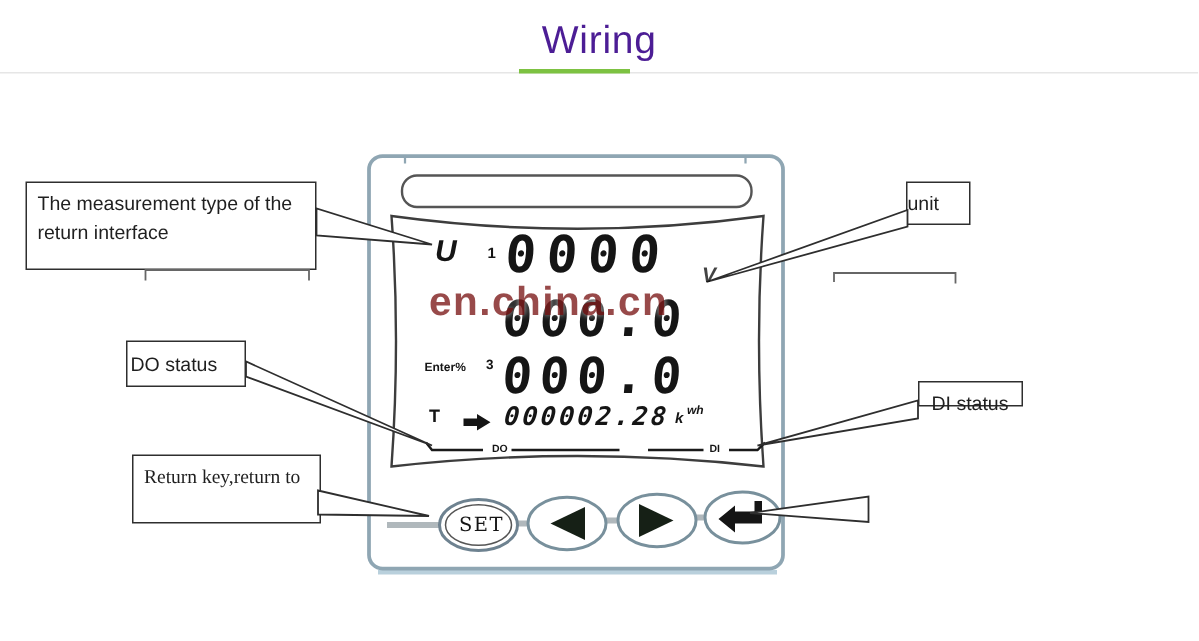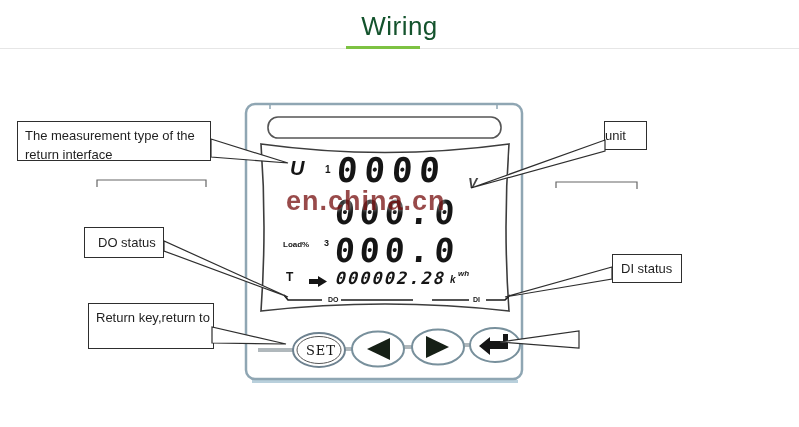--- a/index.html
+++ b/index.html
@@ -1,30 +1,30 @@
 <!DOCTYPE html>
 <html><head>
 <meta charset="utf-8">
 <style>
   html,body{margin:0;padding:0;background:#fff;}
   #page{position:relative;width:799px;height:427px;background:#fff;overflow:hidden;
         font-family:"Liberation Sans",sans-serif;}
   .title{position:absolute;left:0;top:11px;width:100%;text-align:center;
-         font-size:26px;font-weight:400;color:#14532d;letter-spacing:.5px;}
+         font-size:26px;font-weight:400;color:#4c1d95;letter-spacing:.5px;}
   .divider{position:absolute;left:0;top:48px;width:100%;height:1px;background:#e6e6e6;}
   .green-bar{position:absolute;left:346px;top:46px;width:74px;height:3px;background:#7dc242;z-index:1;}
 
   .callout{position:absolute;background:#fff;border:1.5px solid #2e2e2e;color:#1f1f1f;
            font-size:13px;z-index:1;box-sizing:border-box;}
   .callout .ln{padding:0 7px;line-height:19px;white-space:nowrap;}
-  #co-measure{left:17px;top:121px;width:194px;height:40px;padding-top:4px;}
+  #co-measure{left:17px;top:121px;width:194px;height:59px;padding-top:4px;}
   #co-unit{left:604px;top:121px;width:43px;height:29px;text-align:left;line-height:27px;}
-  #co-do{left:84px;top:227px;width:80px;height:31px;line-height:29px;padding-left:13px;}
-  #co-di{left:612px;top:254px;width:70px;height:29px;line-height:27px;padding-left:8px;}
-  #co-return{left:88px;top:303px;width:126px;height:46px;padding-top:4px;}
+  #co-do{left:84px;top:227px;width:80px;height:31px;line-height:29px;padding-left:2px;}
+  #co-di{left:612px;top:254px;width:70px;height:17px;line-height:27px;padding-left:8px;}
+  #co-return{left:88px;top:303px;width:126px;height:46px;padding-top:4px;font-family:Liberation Serif, serif;}
   #co-enter{left:580px;top:310px;width:111px;height:52px;padding-top:6px;}
   #co-enter .ln{line-height:20px;}
 
   svg.layer{position:absolute;left:0;top:0;z-index:2;pointer-events:none;}
 
   .lcd{position:absolute;z-index:3;color:#151515;line-height:1;white-space:nowrap;}
   .seg{font-family:"DejaVu Sans Mono",monospace;font-weight:bold;transform:skewX(-5deg);}
   #lcd-u{left:290px;top:158px;font-size:20px;font-weight:bold;font-style:italic;}
   #lcd-ph1{left:325px;top:165px;font-size:10px;font-weight:bold;}
   #lcd-r1{left:337px;top:153px;font-size:34px;letter-spacing:7px;}
@@ -112,21 +112,21 @@
     <polygon points="612,267 612,279 505,297" fill="#fff" stroke="#2e2e2e" stroke-width="1.2"></polygon>
     <polygon points="212,327 212,343 286,344" fill="#fff" stroke="#2e2e2e" stroke-width="1.2"></polygon>
     <polygon points="579,331 579,348 500,342" fill="#fff" stroke="#2e2e2e" stroke-width="1.2"></polygon>
   </svg>
 
   <div class="lcd" id="lcd-u">U</div>
   <div class="lcd" id="lcd-ph1">1</div>
   <div class="lcd seg" id="lcd-r1">0000</div>
   <div class="lcd" id="lcd-v">V</div>
   <div class="lcd seg" id="lcd-r2">000.0</div>
-  <div class="lcd" id="lcd-load">Load%</div>
+  <div class="lcd" id="lcd-load">Enter%</div>
   <div class="lcd" id="lcd-ph3">3</div>
   <div class="lcd seg" id="lcd-r3">000.0</div>
   <div class="lcd" id="lcd-t">T</div>
   <div class="lcd seg" id="lcd-r4">000002.28</div>
   <div class="lcd" id="lcd-k">k</div>
   <div class="lcd" id="lcd-wh">wh</div>
   <div class="lcd" id="lcd-do">DO</div>
   <div class="lcd" id="lcd-di">DI</div>
 
   <div class="lcd" id="watermark">en.china.cn</div>

